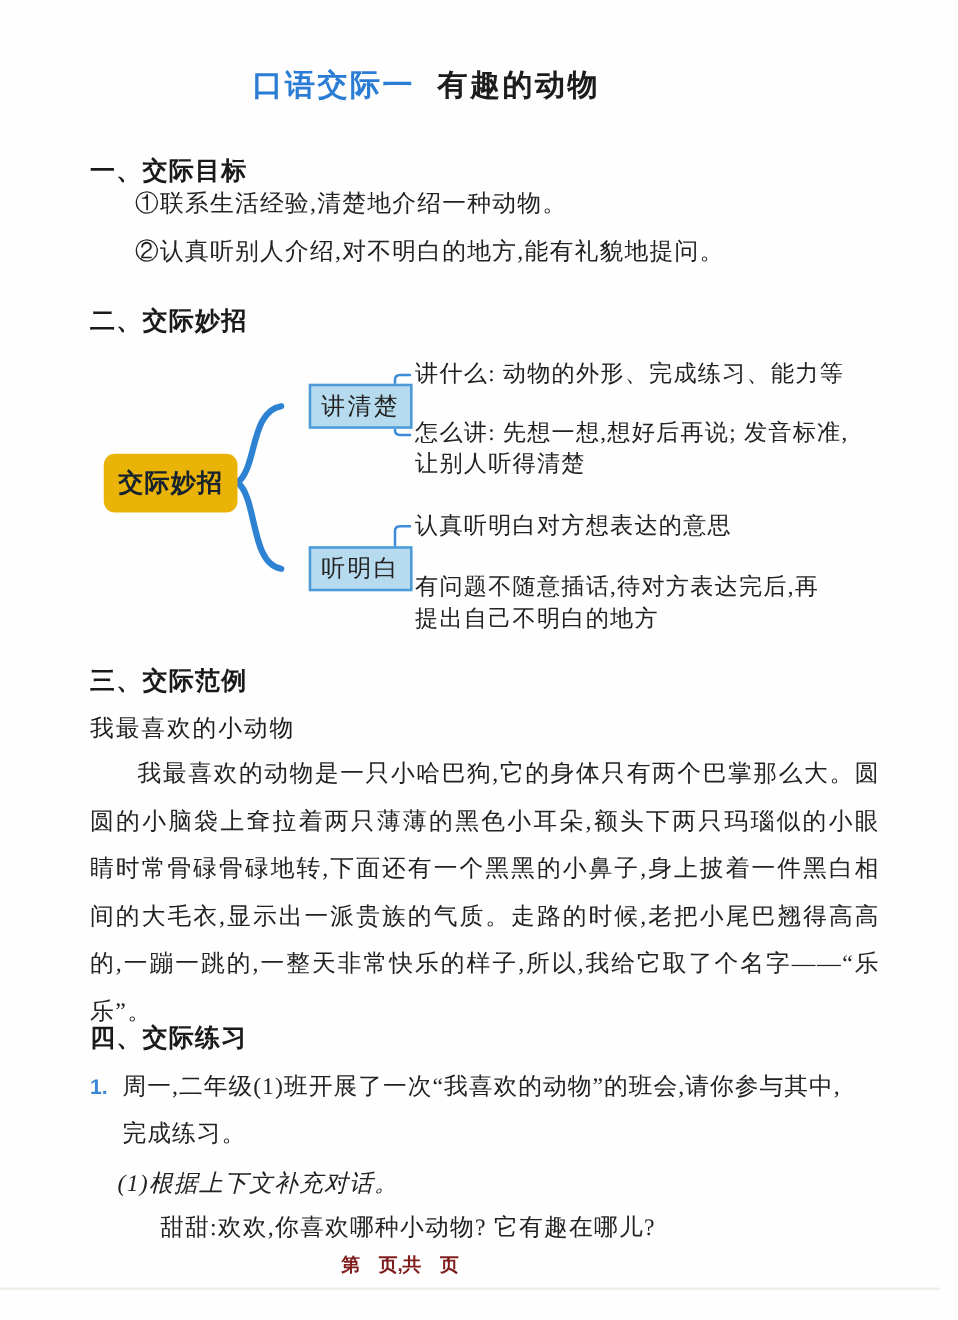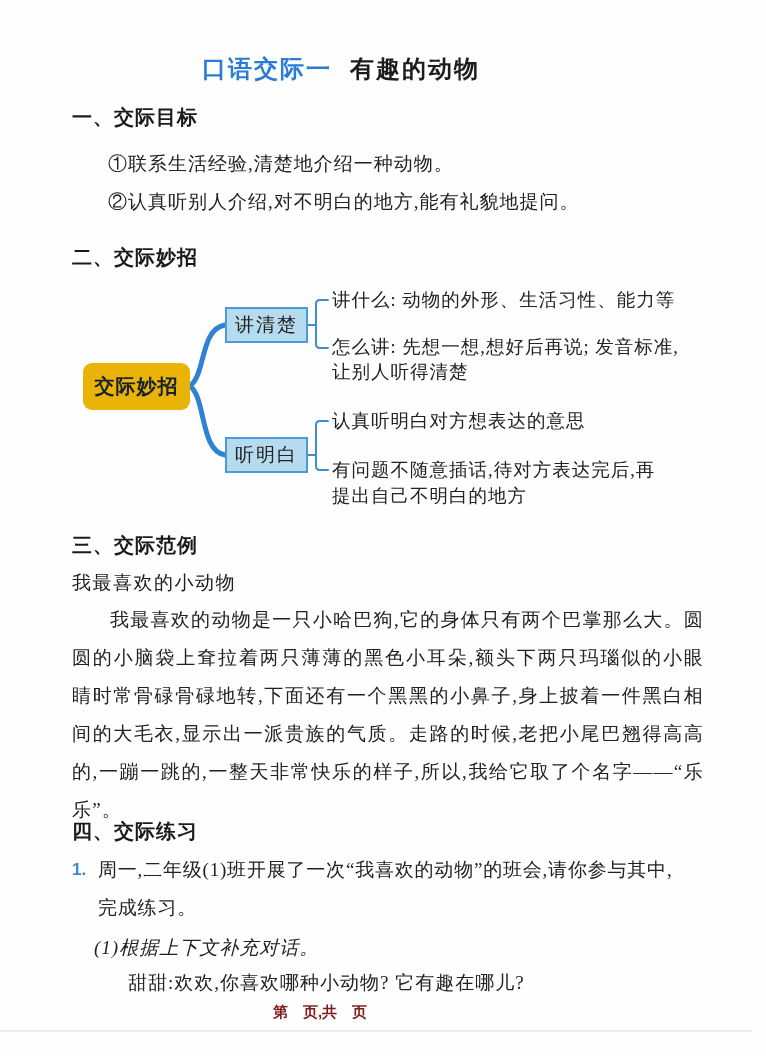--- a/index.html
+++ b/index.html
@@ -62,20 +62,21 @@
   .child-box {
     width: 83px; height: 36px;
     background: #b7dbee;
     border: 2px solid #4d9ad9;
     border-radius: 0;
     box-sizing: border-box;
     display: flex; align-items: center; justify-content: center;
     font-size: 19px;
     letter-spacing: 2px;
     color: #222222;
+    margin-left: 22px;
   }
   .child-box.b1 { left: 225px; top: 29px; }
   .child-box.b2 { left: 225px; top: 159px; }
   .diag-item {
     left: 332px; width: 410px;
     font-size: 18.5px;
     letter-spacing: 1px;
     line-height: 26px;
     color: #222222;
   }
@@ -139,42 +140,42 @@
 </style>
 </head>
 <body>
 
 <div class="page">
 
   <div class="abs doc-title">
     <span class="unit">口语交际一</span><span class="topic">有趣的动物</span>
   </div>
 
-  <div class="abs sec-heading" style="left:72px; top:104px;">一、交际目标</div>
+  <div class="abs sec-heading" style="left:72px; top:124px;">一、交际目标</div>
   <div class="abs body-text" style="left:108px; top:189px;">②认真听别人介绍,对不明白的地方,能有礼貌地提问。</div>
   <div class="abs body-text" style="left:108px; top:151px;">①联系生活经验,清楚地介绍一种动物。</div>
 
   <div class="abs sec-heading" style="left:72px; top:244px;">二、交际妙招</div>
 
   <div class="abs diagram">
     <svg class="abs diag-svg" width="766" height="245" viewBox="0 0 766 245">
 
       <path d="M225,47 C200,51 206,96 190,108 C206,120 200,173 225,177" fill="none" stroke="#2e82d2" stroke-width="5" stroke-linecap="round"></path>
 
       <path d="M328,22 L320,22 Q316,22 316,26 L316,66 Q316,70 320,70 L328,70 M308,47 L316,47" fill="none" stroke="#3d8cd8" stroke-width="2" stroke-linecap="round"></path>
 
       <path d="M328,143 L320,143 Q316,143 316,147 L316,188 Q316,192 320,192 L328,192 M308,177 L316,177" fill="none" stroke="#3d8cd8" stroke-width="2" stroke-linecap="round"></path>
     </svg>
 
     <div class="abs root-box">交际妙招</div>
 
     <div class="abs child-box b1">讲清楚</div>
     <div class="abs child-box b2">听明白</div>
 
-    <div class="abs diag-item i1 prewrap">讲什么: 动物的外形、生活习性、能力等</div>
+    <div class="abs diag-item i1 prewrap">讲什么: 动物的外形、完成练习、能力等</div>
     <div class="abs diag-item i2 prewrap">怎么讲: 先想一想,想好后再说; 发音标准,
 让别人听得清楚</div>
     <div class="abs diag-item i3 prewrap">认真听明白对方想表达的意思</div>
     <div class="abs diag-item i4 prewrap">有问题不随意插话,待对方表达完后,再
 提出自己不明白的地方</div>
   </div>
 
   <div class="abs sec-heading" style="left:72px; top:532px;">三、交际范例</div>
   <div class="abs example-subtitle">我最喜欢的小动物</div>
   <div class="abs example-paragraph">我最喜欢的动物是一只小哈巴狗,它的身体只有两个巴掌那么大。圆圆的小脑袋上耷拉着两只薄薄的黑色小耳朵,额头下两只玛瑙似的小眼睛时常骨碌骨碌地转,下面还有一个黑黑的小鼻子,身上披着一件黑白相间的大毛衣,显示出一派贵族的气质。走路的时候,老把小尾巴翘得高高的,一蹦一跳的,一整天非常快乐的样子,所以,我给它取了个名字——“乐乐”。</div>

